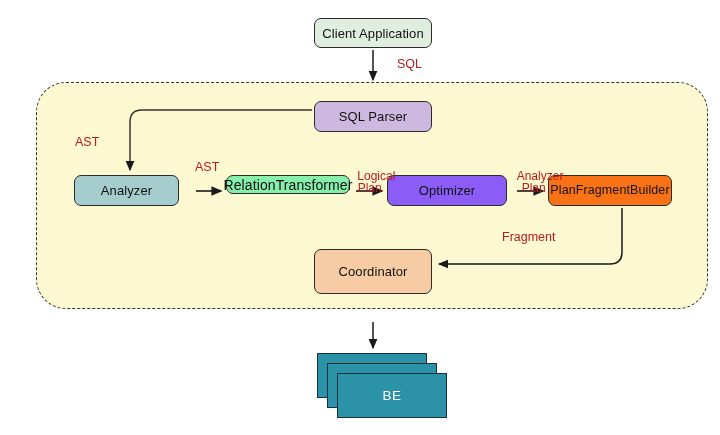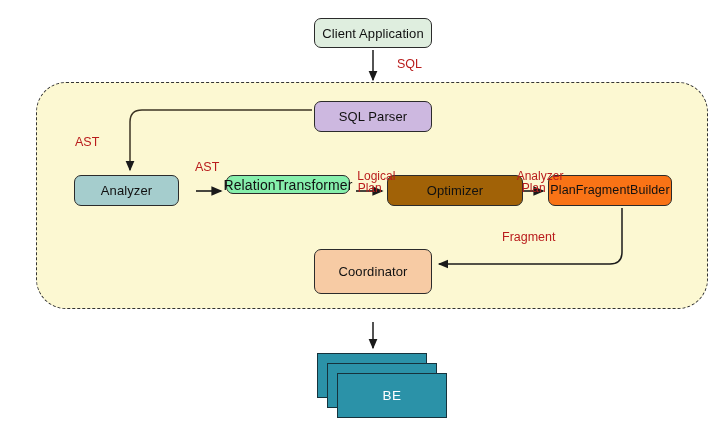--- a/index.html
+++ b/index.html
@@ -103,21 +103,21 @@
   </div>
 
   <div class="node" style="left:62px;top:175px;width:105px;height:31px;background:#a5cdcd;">
     <span>Analyzer</span>
   </div>
 
   <div class="node" style="left:214px;top:175px;width:124px;height:19px;background:#86efac;font-size:14px;">
     <span>RelationTransformer</span>
   </div>
 
-  <div class="node" style="left:375px;top:175px;width:136px;height:31px;background:#a16207;">
+  <div class="node" style="left:375px;top:175px;width:120px;height:31px;background:#8b5cf6;">
     <span>Optimizer</span>
   </div>
 
   <div class="node" style="left:536px;top:175px;width:124px;height:31px;background:#f97316;font-size:12.5px;">
     <span>PlanFragmentBuilder</span>
   </div>
 
   <div class="node" style="left:302px;top:249px;width:118px;height:45px;background:#f7cba4;">
     <span>Coordinator</span>
   </div>

